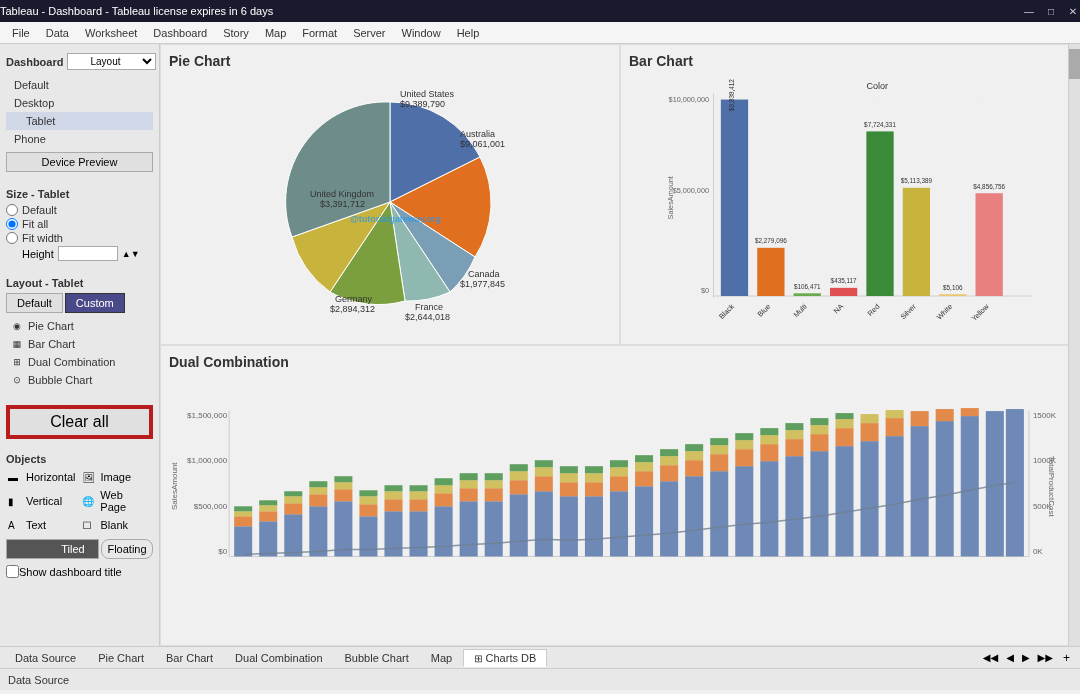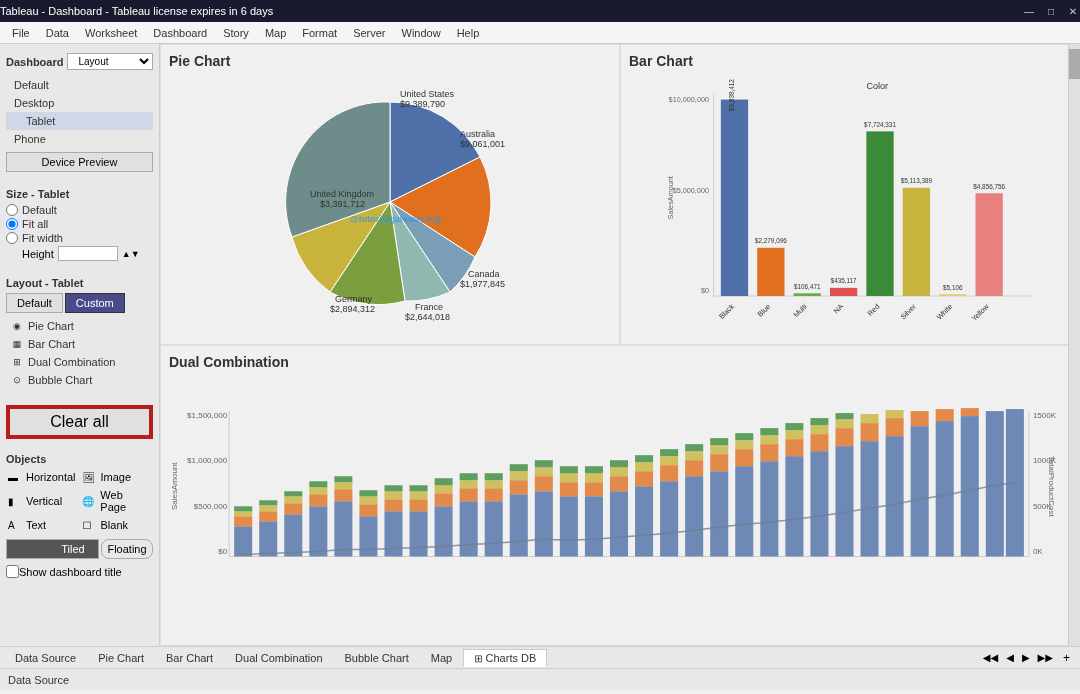--- a/index.html
+++ b/index.html
@@ -58,21 +58,21 @@
       color: #333;
       margin-bottom: 4px;
       margin-top: 6px;
     }
     .sidebar-select-row {
       display: flex;
       align-items: center;
       gap: 4px;
       margin-bottom: 4px;
     }
-    .sidebar-select { font-size: 10px; border: 1px solid #aaa; background: white; padding: 1px 6px; flex: 1; }
+    .sidebar-select { font-size: 10px; border: 1px solid #aaa; background: white; padding: 1px 18px; flex: 1; }
     
     .layout-option {
       padding: 3px 8px;
       font-size: 11px;
       cursor: pointer;
       color: #333;
     }
     .layout-option.selected { background: #d0d8e8; padding-left: 20px; }
     
     .device-preview-btn {

